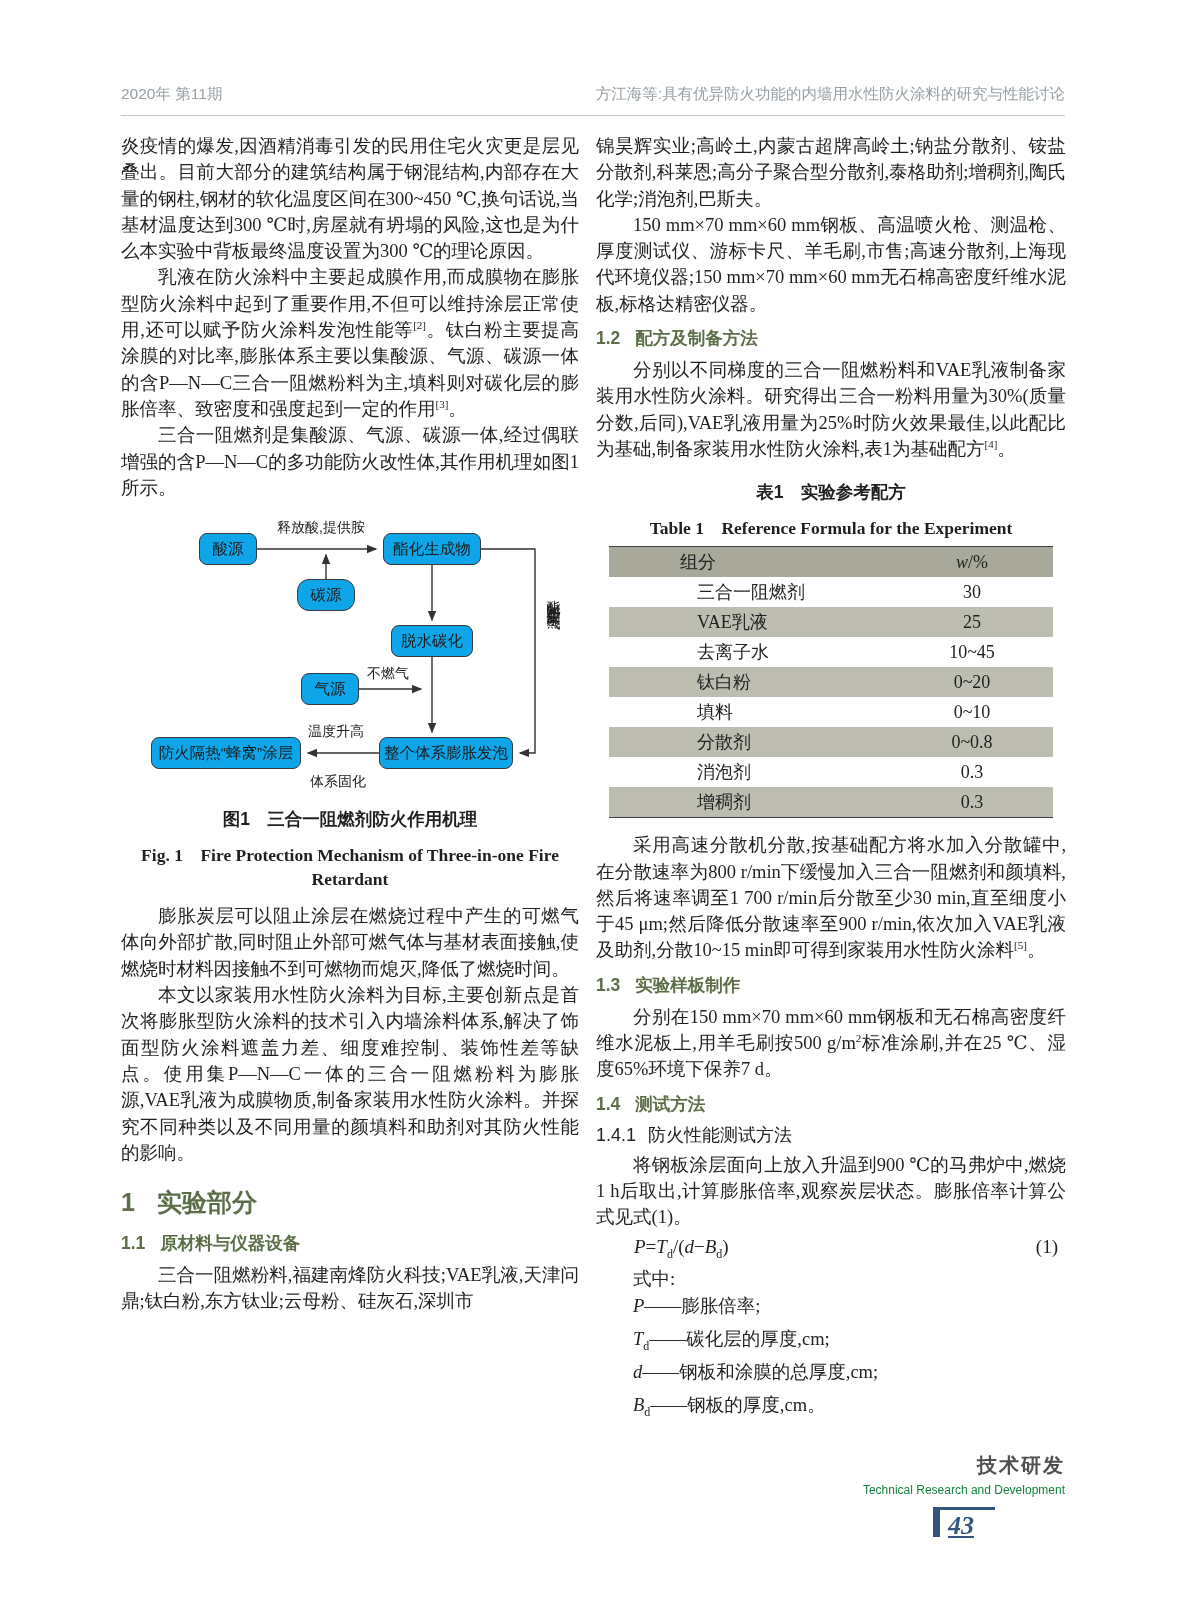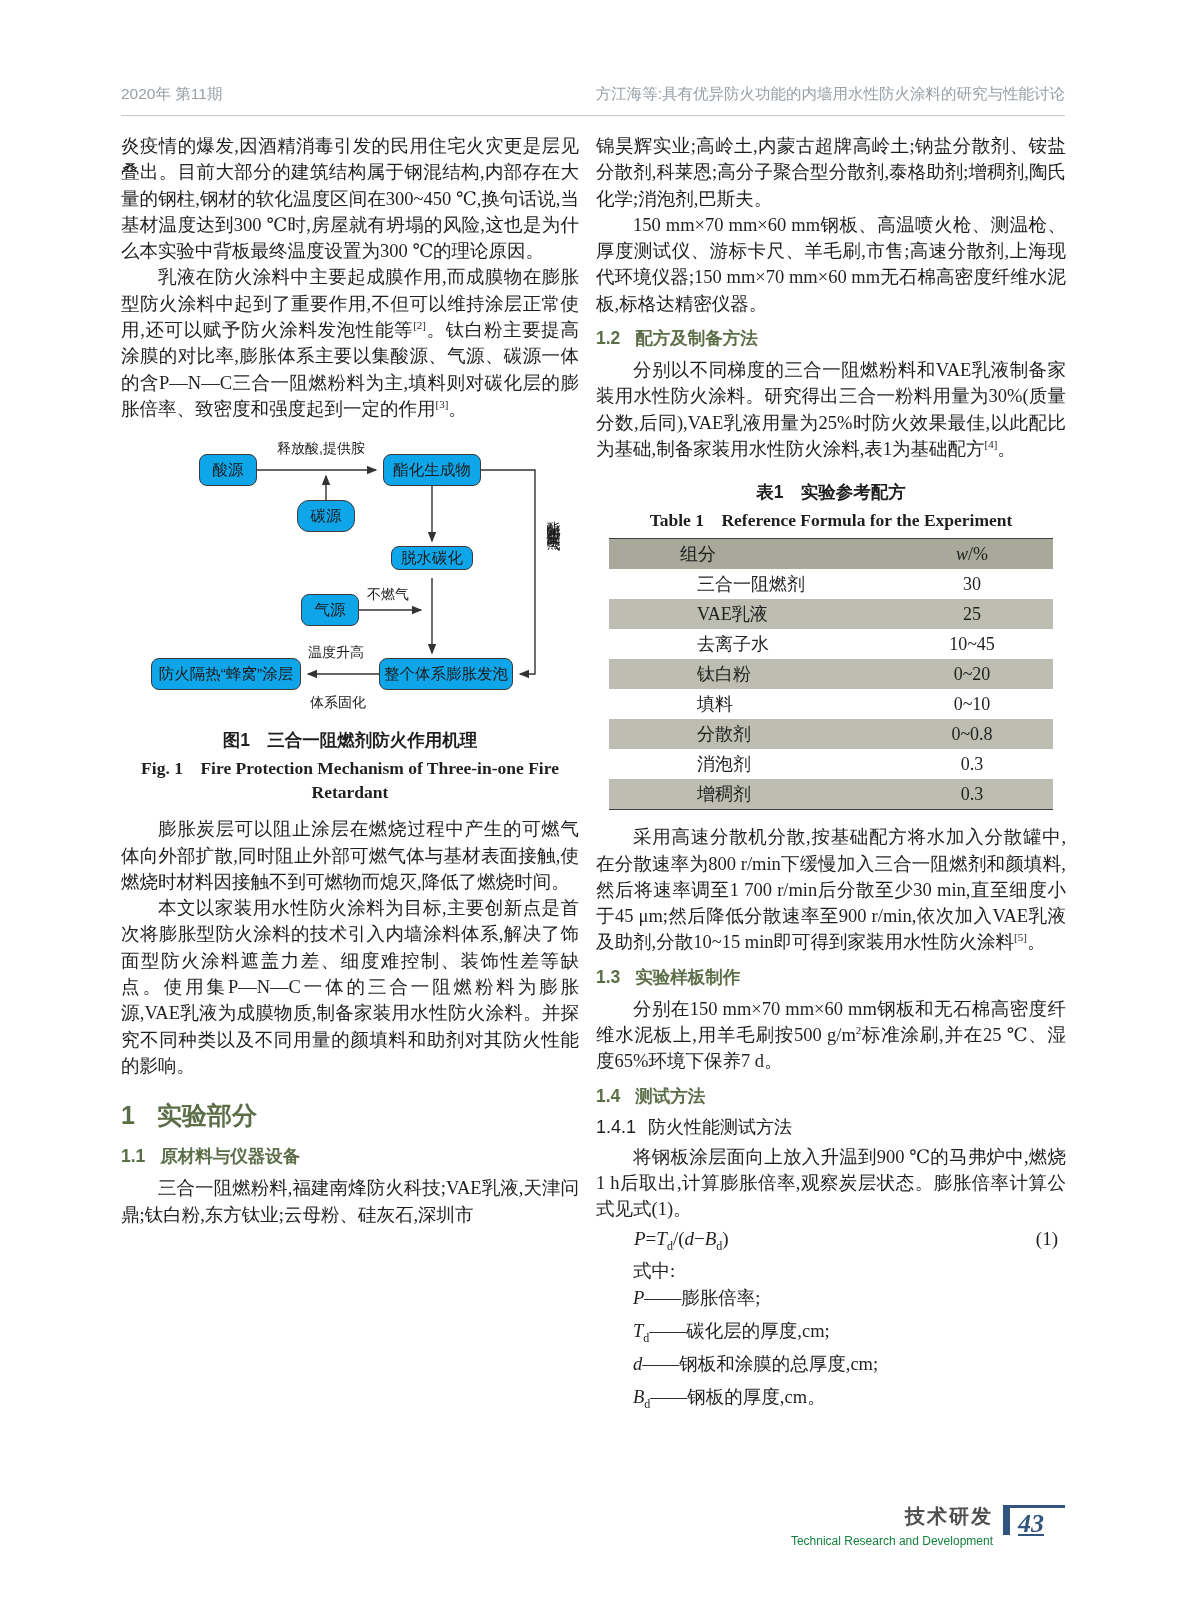--- a/index.html
+++ b/index.html
@@ -47,40 +47,40 @@
   .diagram svg{position:absolute;left:0;top:0;}
   .dnode{
     position:absolute;border:1.6px solid #3a3a3a;border-radius:8px;background:#0ea5e9;
     display:flex;align-items:center;justify-content:center;
     font-size:15.5px;color:#1c1c1c;box-sizing:border-box;white-space:nowrap;
   }
   .dlabel{position:absolute;font-size:14px;color:#1c1c1c;white-space:nowrap;}
   .dlabel.vert{writing-mode:vertical-rl;letter-spacing:2px;white-space:normal;}
   .cap-cn{font-family:"Liberation Sans","DejaVu Sans",sans-serif;font-size:17.5px;font-weight:bold;
           text-align:center;margin:10px 0 3px 0;}
-  .cap-en{font-size:17.5px;font-weight:bold;text-align:center;margin:4px 0 12px 0;line-height:24px;}
+  .cap-en{font-size:17.5px;font-weight:bold;text-align:center;margin:12px 0 12px 0;line-height:24px;}
   
   table.ftable{width:444px;margin:2px auto 14px auto;border-collapse:collapse;font-size:18px;
     border-top:1.6px solid #3f3f3f;border-bottom:1.6px solid #3f3f3f;}
   table.ftable th,table.ftable td{padding:2px 6px;height:26px;font-weight:normal;}
   table.ftable thead tr{background:var(--table-header-bg);}
   table.ftable .name{text-align:left;padding-left:88px;}
   table.ftable .value{text-align:center;width:150px;}
   table.ftable th.col1{text-align:center;padding-right:110px;}
   table.ftable th.col2{text-align:center;width:150px;}
   tr.stripe{background:var(--table-stripe-bg);}
   
   .formula{font-size:19px;margin:5px 0;display:flex;justify-content:space-between;
            padding-left:2em;padding-right:8px;}
   .formula i{font-style:italic;}
   .formula sub,.def sub{font-size:12px;font-style:normal;}
   p.def{font-size:18.5px;line-height:26.3px;margin:0;text-indent:2em;}
   p.def i{font-style:italic;}
   
-  .pg-footer{position:absolute;right:122px;bottom:52px;display:flex;align-items:center;gap:10px;}
+  .pg-footer{position:absolute;right:122px;bottom:52px;display:flex;align-items:center;gap:10px;flex-direction:column;}
   .footer-labels{text-align:right;font-family:"Liberation Sans","DejaVu Sans",sans-serif;}
   .footer-cn{font-size:20px;font-weight:bold;color:#4f4f4f;letter-spacing:2px;}
   .footer-en{font-size:12px;color:#15803d;margin-top:4px;}
   .page-badge{position:relative;width:62px;height:38px;border-top:3px solid var(--footer-blue);}
   .page-badge .vbar{position:absolute;left:0;top:0;width:7px;height:27px;background:var(--footer-blue);}
   .page-badge .pnum{position:absolute;left:15px;top:1px;font-family:"Liberation Serif","DejaVu Serif",serif;
     font-style:italic;font-weight:bold;font-size:26px;color:var(--footer-blue);text-decoration:underline;}
 </style>
 </head>
 <body>
@@ -88,20 +88,21 @@
 <div class="page">
 
   <div class="pg-header">
     <span>2020年  第11期</span>
     <span>方江海等:具有优异防火功能的内墙用水性防火涂料的研究与性能讨论</span>
   </div>
 
   <div class="col col-left">
     <p class="body noindent">炎疫情的爆发,因酒精消毒引发的民用住宅火灾更是层见叠出。目前大部分的建筑结构属于钢混结构,内部存在大量的钢柱,钢材的软化温度区间在300~450 ℃,换句话说,当基材温度达到300 ℃时,房屋就有坍塌的风险,这也是为什么本实验中背板最终温度设置为300 ℃的理论原因。</p>
     <p class="body"><span>乳液在防火涂料中主要起成膜作用,而成膜物在膨胀型防火涂料中起到了重要作用,不但可以维持涂层正常使用,还可以赋予防火涂料发泡性能等</span><sup class="ref">[2]</sup><span>。钛白粉主要提高涂膜的对比率,膨胀体系主要以集酸源、气源、碳源一体的含P—N—C三合一阻燃粉料为主,填料则对碳化层的膨胀倍率、致密度和强度起到一定的作用</span><sup class="ref">[3]</sup><span>。</span></p>
+    <p class="body">三合一阻燃剂是集酸源、气源、碳源一体,经过偶联增强的含P—N—C的多功能防火改性体,其作用机理如图1所示。</p>
 
     <div class="figure">
       <div class="diagram">
         <svg width="458" height="280">
           <defs>
             <marker id="arr" markerWidth="9" markerHeight="8" refX="6.5" refY="3" orient="auto">
               <path d="M0,0 L7.5,3 L0,6 z" fill="#333"></path>
             </marker>
           </defs>
           <g stroke="#333" stroke-width="1.4" fill="none">
@@ -110,21 +111,21 @@
             <line x1="311" y1="48" x2="311" y2="103" marker-end="url(#arr)"></line>
             <line x1="311" y1="140" x2="311" y2="215" marker-end="url(#arr)"></line>
             <line x1="238" y1="172" x2="300" y2="172" marker-end="url(#arr)"></line>
             <path d="M360,32 L414,32 L414,236 L399,236" marker-end="url(#arr)"></path>
             <line x1="258" y1="236" x2="187" y2="236" marker-end="url(#arr)"></line>
           </g>
         </svg>
         <div class="dnode" style="left:78px;top:16px;width:58px;height:32px;">酸源</div>
         <div class="dnode" style="left:262px;top:16px;width:98px;height:32px;">酯化生成物</div>
         <div class="dnode" style="left:176px;top:62px;width:58px;height:32px;border-radius:12px;">碳源</div>
-        <div class="dnode" style="left:270px;top:108px;width:82px;height:24px;">脱水碳化</div>
+        <div class="dnode" style="left:270px;top:108px;width:82px;height:32px;">脱水碳化</div>
         <div class="dnode" style="left:180px;top:156px;width:58px;height:32px;">气源</div>
         <div class="dnode" style="left:258px;top:220px;width:134px;height:32px;">整个体系膨胀发泡</div>
         <div class="dnode" style="left:30px;top:220px;width:150px;height:32px;">防火隔热“蜂窝”涂层</div>
         <div class="dlabel" style="left:140px;top:2px;width:120px;text-align:center;">释放酸,提供胺</div>
         <div class="dlabel" style="left:246px;top:148px;">不燃气</div>
         <div class="dlabel" style="left:187px;top:206px;">温度升高</div>
         <div class="dlabel" style="left:189px;top:256px;">体系固化</div>
         <div class="dlabel vert" style="left:424px;top:72px;height:170px;">酯化时产生的水蒸气</div>
       </div>
       <div class="cap-cn">图1　三合一阻燃剂防火作用机理</div>

